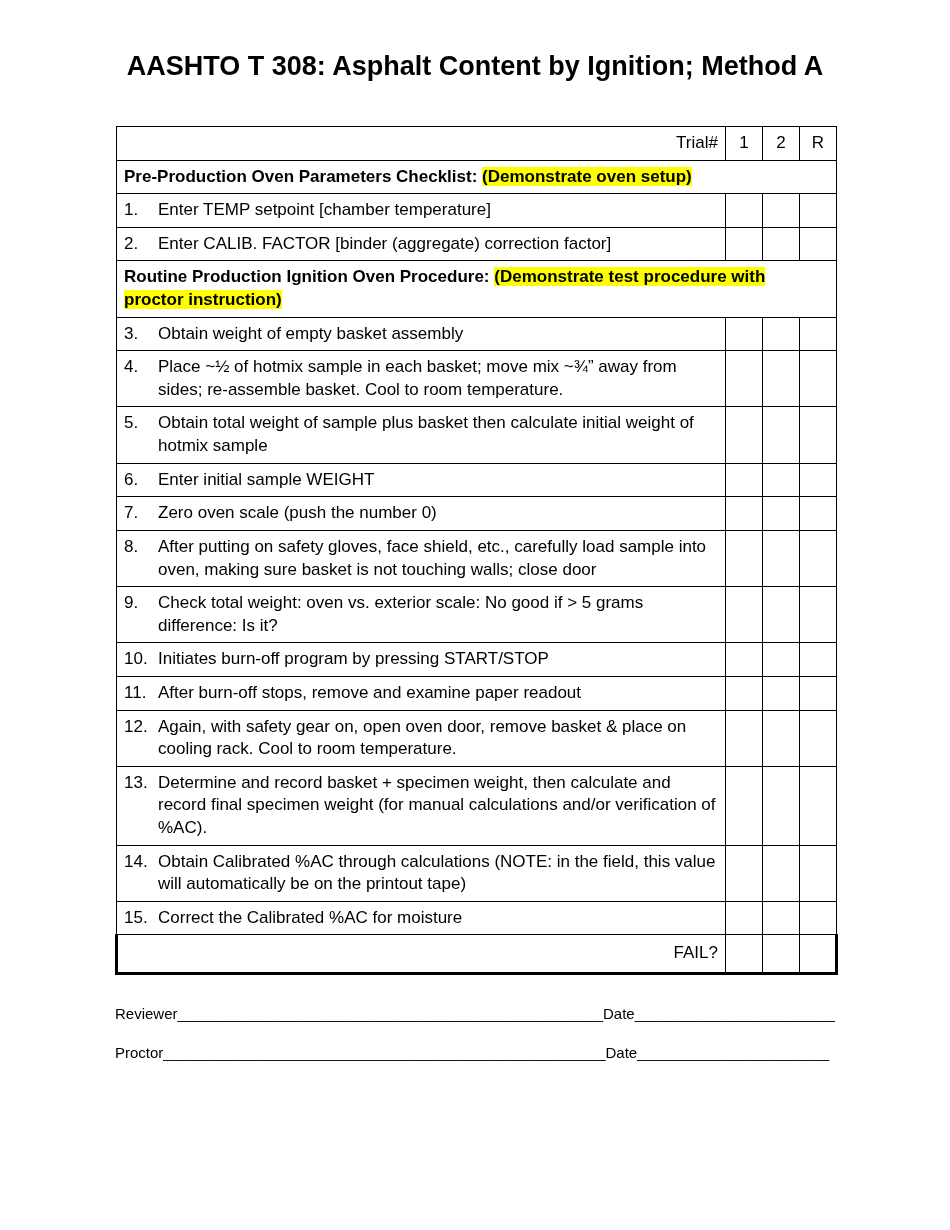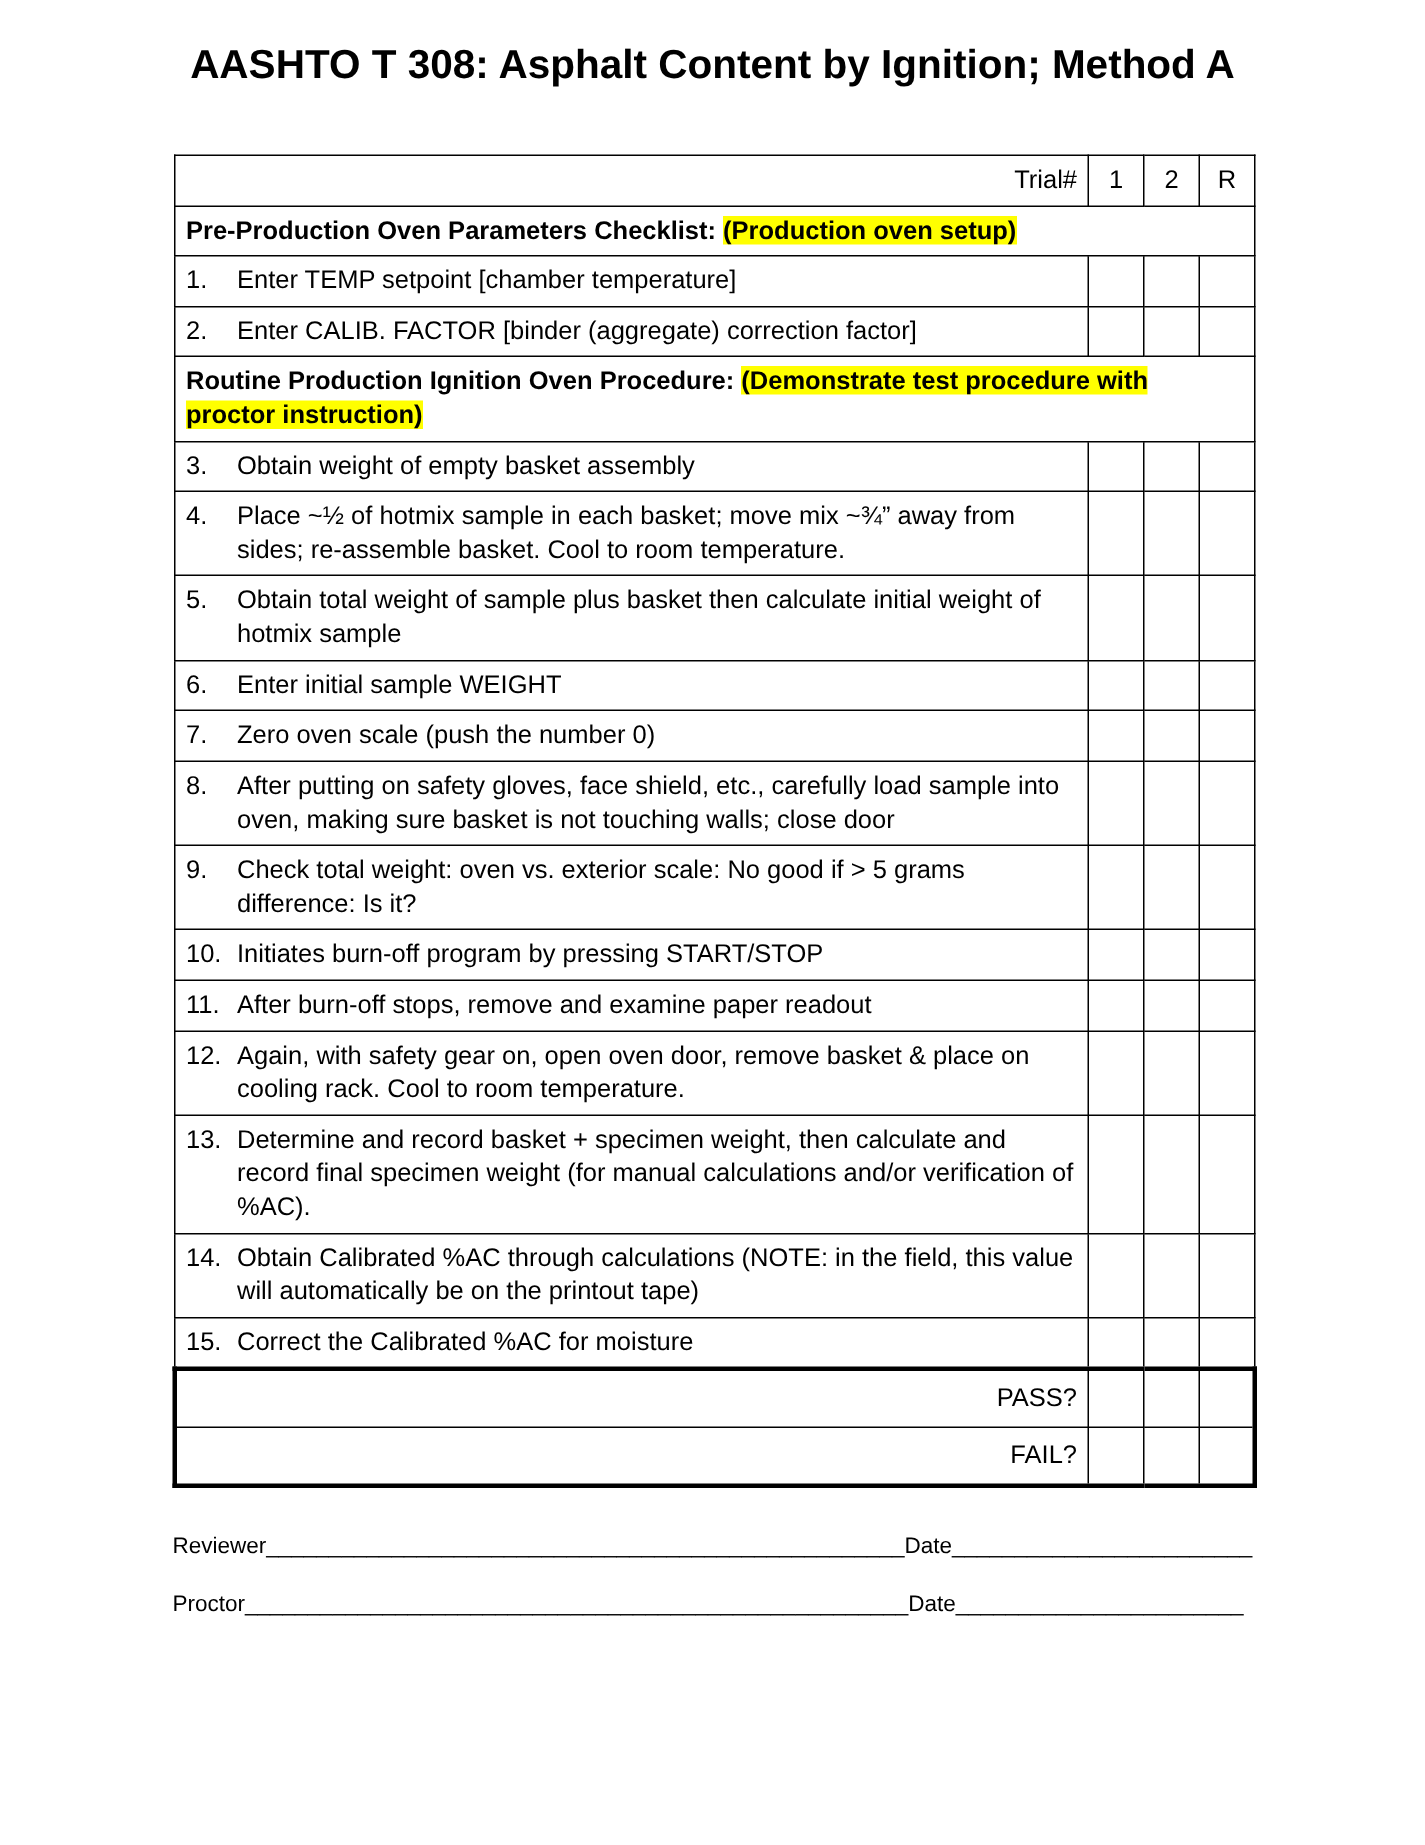--- a/index.html
+++ b/index.html
@@ -2,21 +2,21 @@
 <html><head>
 <meta charset="utf-8">
 <style>
   html, body { margin:0; padding:0; background:#ffffff; color:#000000; }
   .page {
     width:950px; height:1230px; position:relative; background:#ffffff;
     font-family:"Liberation Sans", sans-serif; font-size:15px; overflow:hidden;
   }
   .content { width:720px; margin:0 0 0 115px; }
   .doc-title {
-    padding-top:28px; margin:0; font-size:27px; font-weight:bold;
+    padding-top:51px; margin:0; font-size:27px; font-weight:bold;
     text-align:center; letter-spacing:0px; white-space:nowrap;
   }
   table.checklist {
     border-collapse:collapse; table-layout:fixed; width:720px; margin-top:44px;
     font-size:17px; line-height:1.33;
   }
   table.checklist td {
     border:1px solid #000; padding:5px 7px; vertical-align:top;
     overflow:hidden;
   }
@@ -53,21 +53,21 @@
 
       <tbody>
           <tr>
         <td class="right">Trial#</td>
         <td class="center">1</td>
         <td class="center">2</td>
         <td class="center">R</td>
       </tr>
 
       <tr class="section">
-        <td colspan="4"><span>Pre-Production Oven Parameters Checklist: </span><span class="hl">(Production oven setup)</span></td>
+        <td colspan="4"><span>Pre-Production Oven Parameters Checklist: </span><span class="hl">(Demonstrate oven setup)</span></td>
       </tr>
 
 
       <tr>
         <td>
               <div class="item">
                 <span class="num">1.</span>
                 <span class="txt">Enter TEMP setpoint [chamber temperature]</span>
               </div>
             </td>
@@ -241,26 +241,20 @@
               <div class="item">
                 <span class="num">15.</span>
                 <span class="txt">Correct the Calibrated %AC for moisture</span>
               </div>
             </td>
         <td class="trial"></td>
         <td class="trial"></td>
         <td class="trial"></td>
       </tr>
 
-      <tr class="pass">
-        <td class="right">PASS?</td>
-        <td class="trial"></td>
-        <td class="trial"></td>
-        <td class="trial"></td>
-      </tr>
 
       <tr class="fail">
         <td class="right">FAIL?</td>
         <td class="trial"></td>
         <td class="trial"></td>
         <td class="trial"></td>
       </tr>
     </tbody>
       </table>
 

